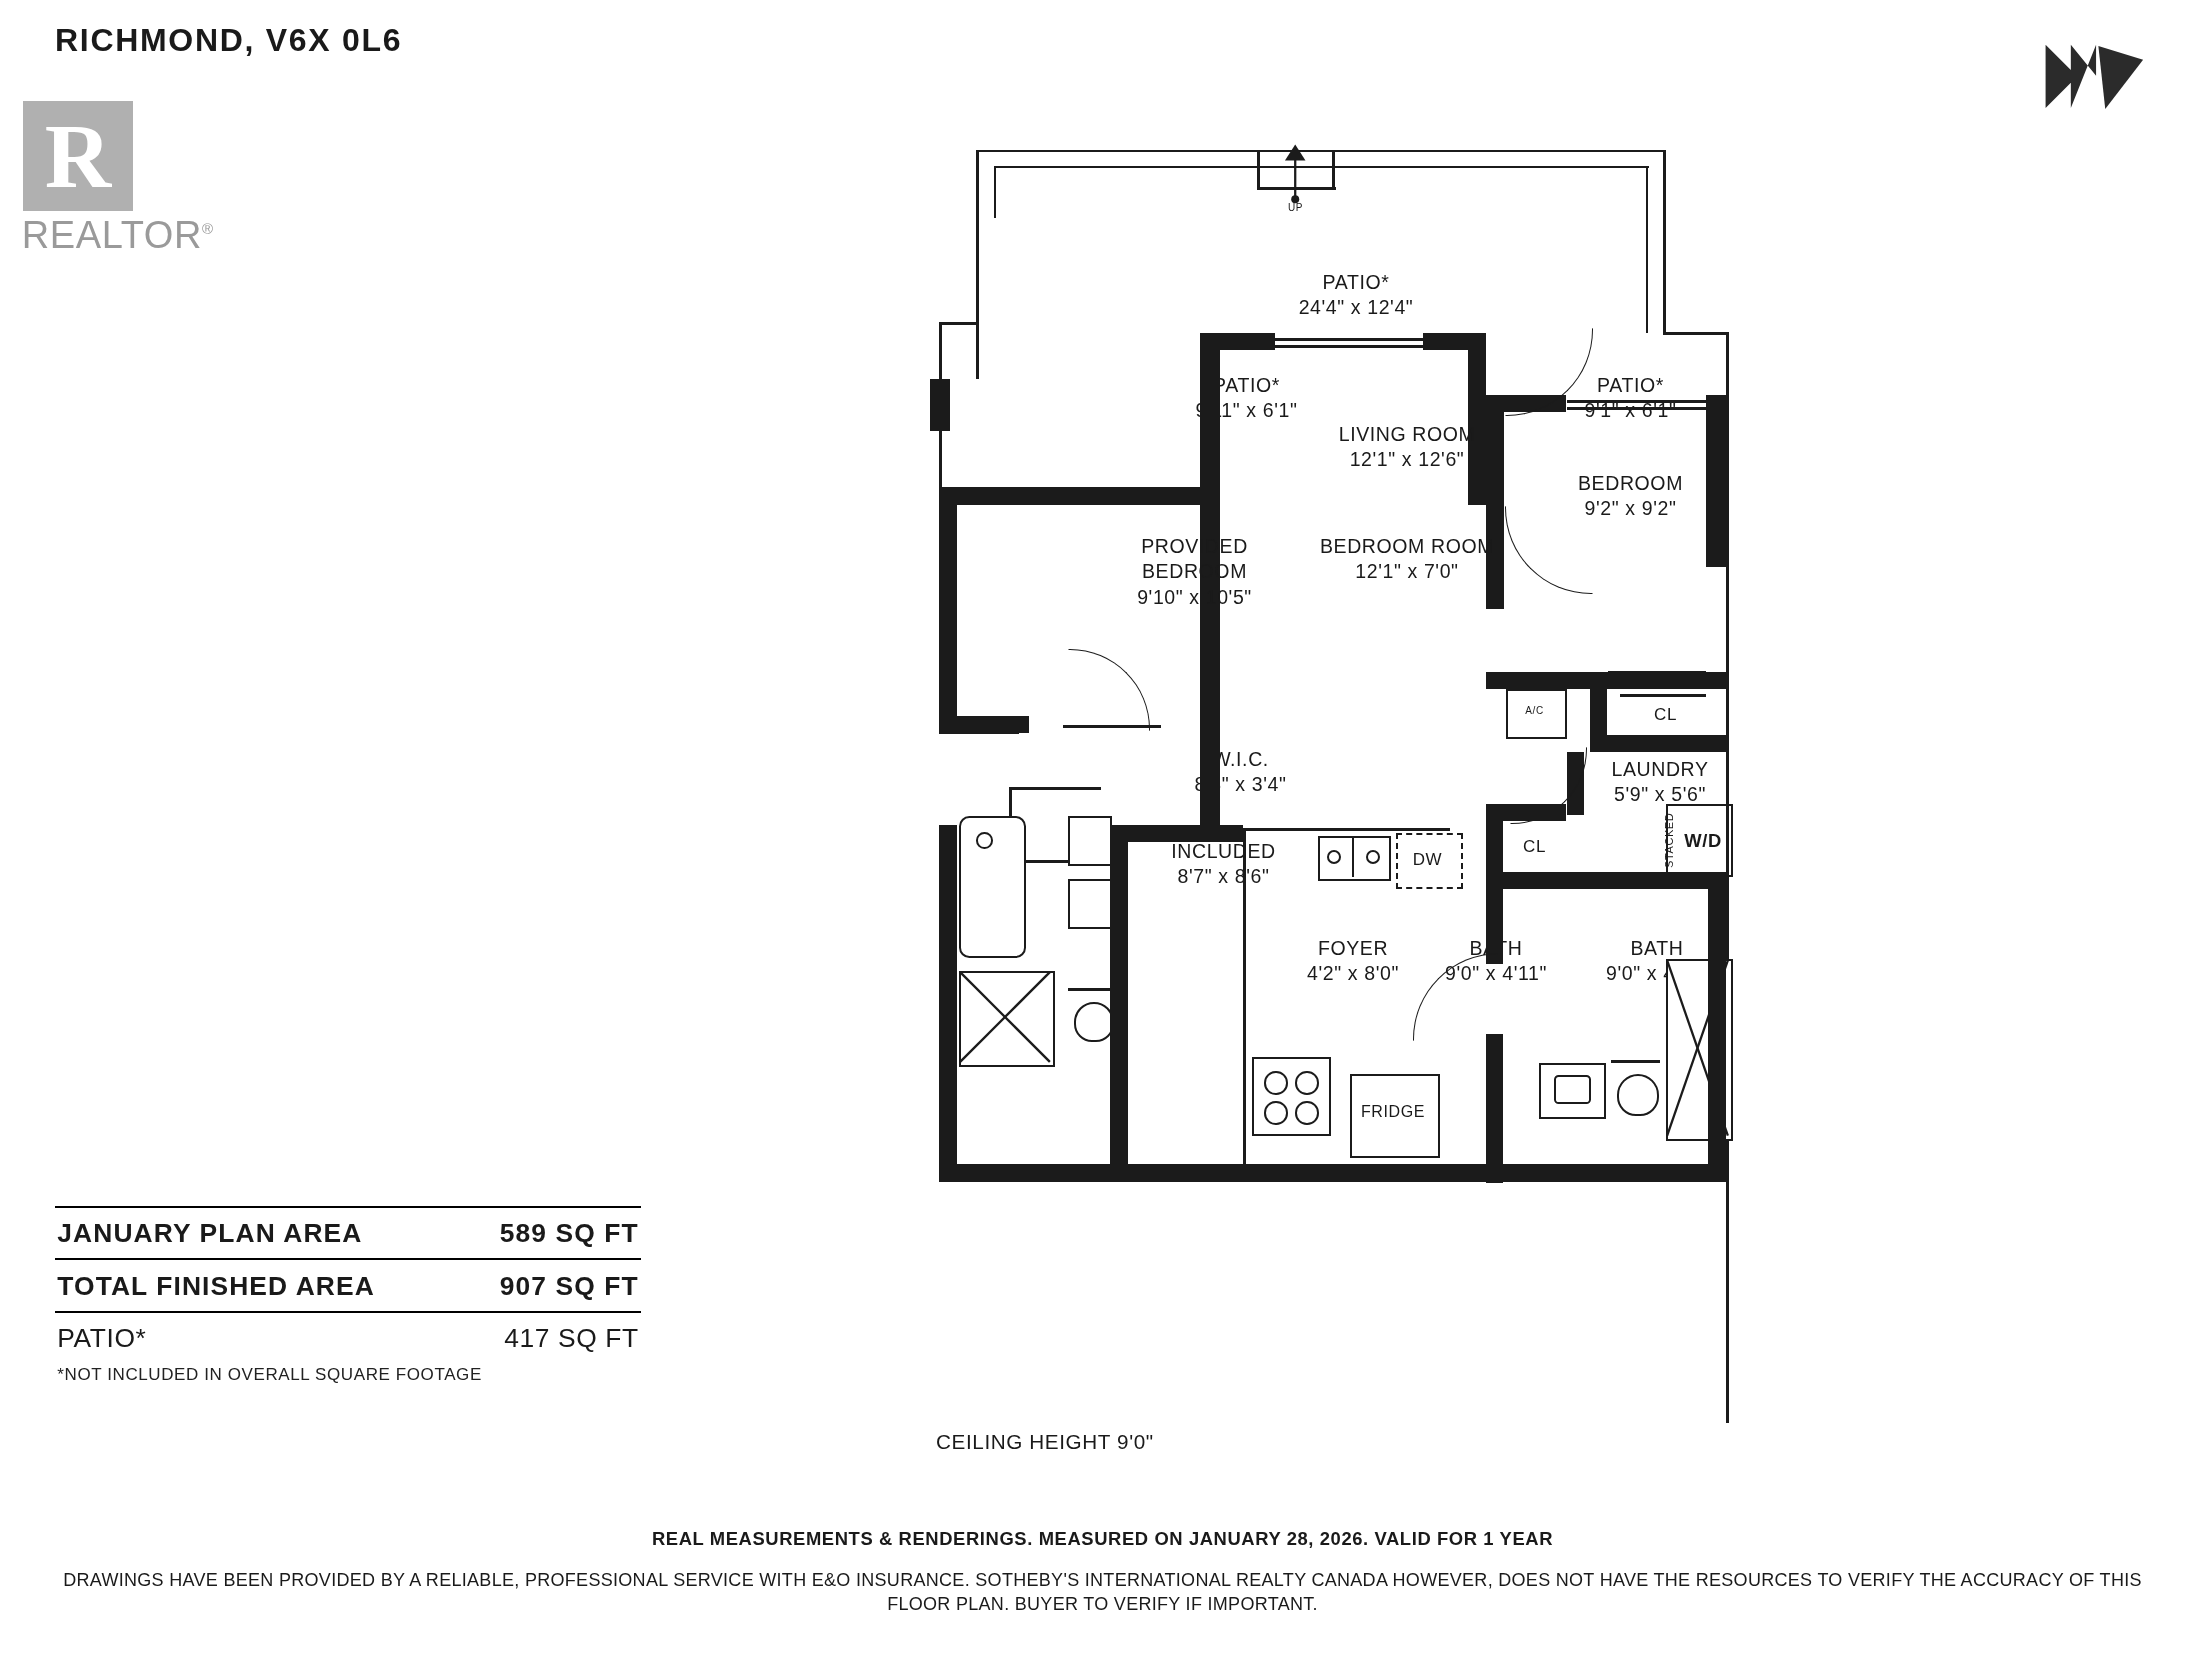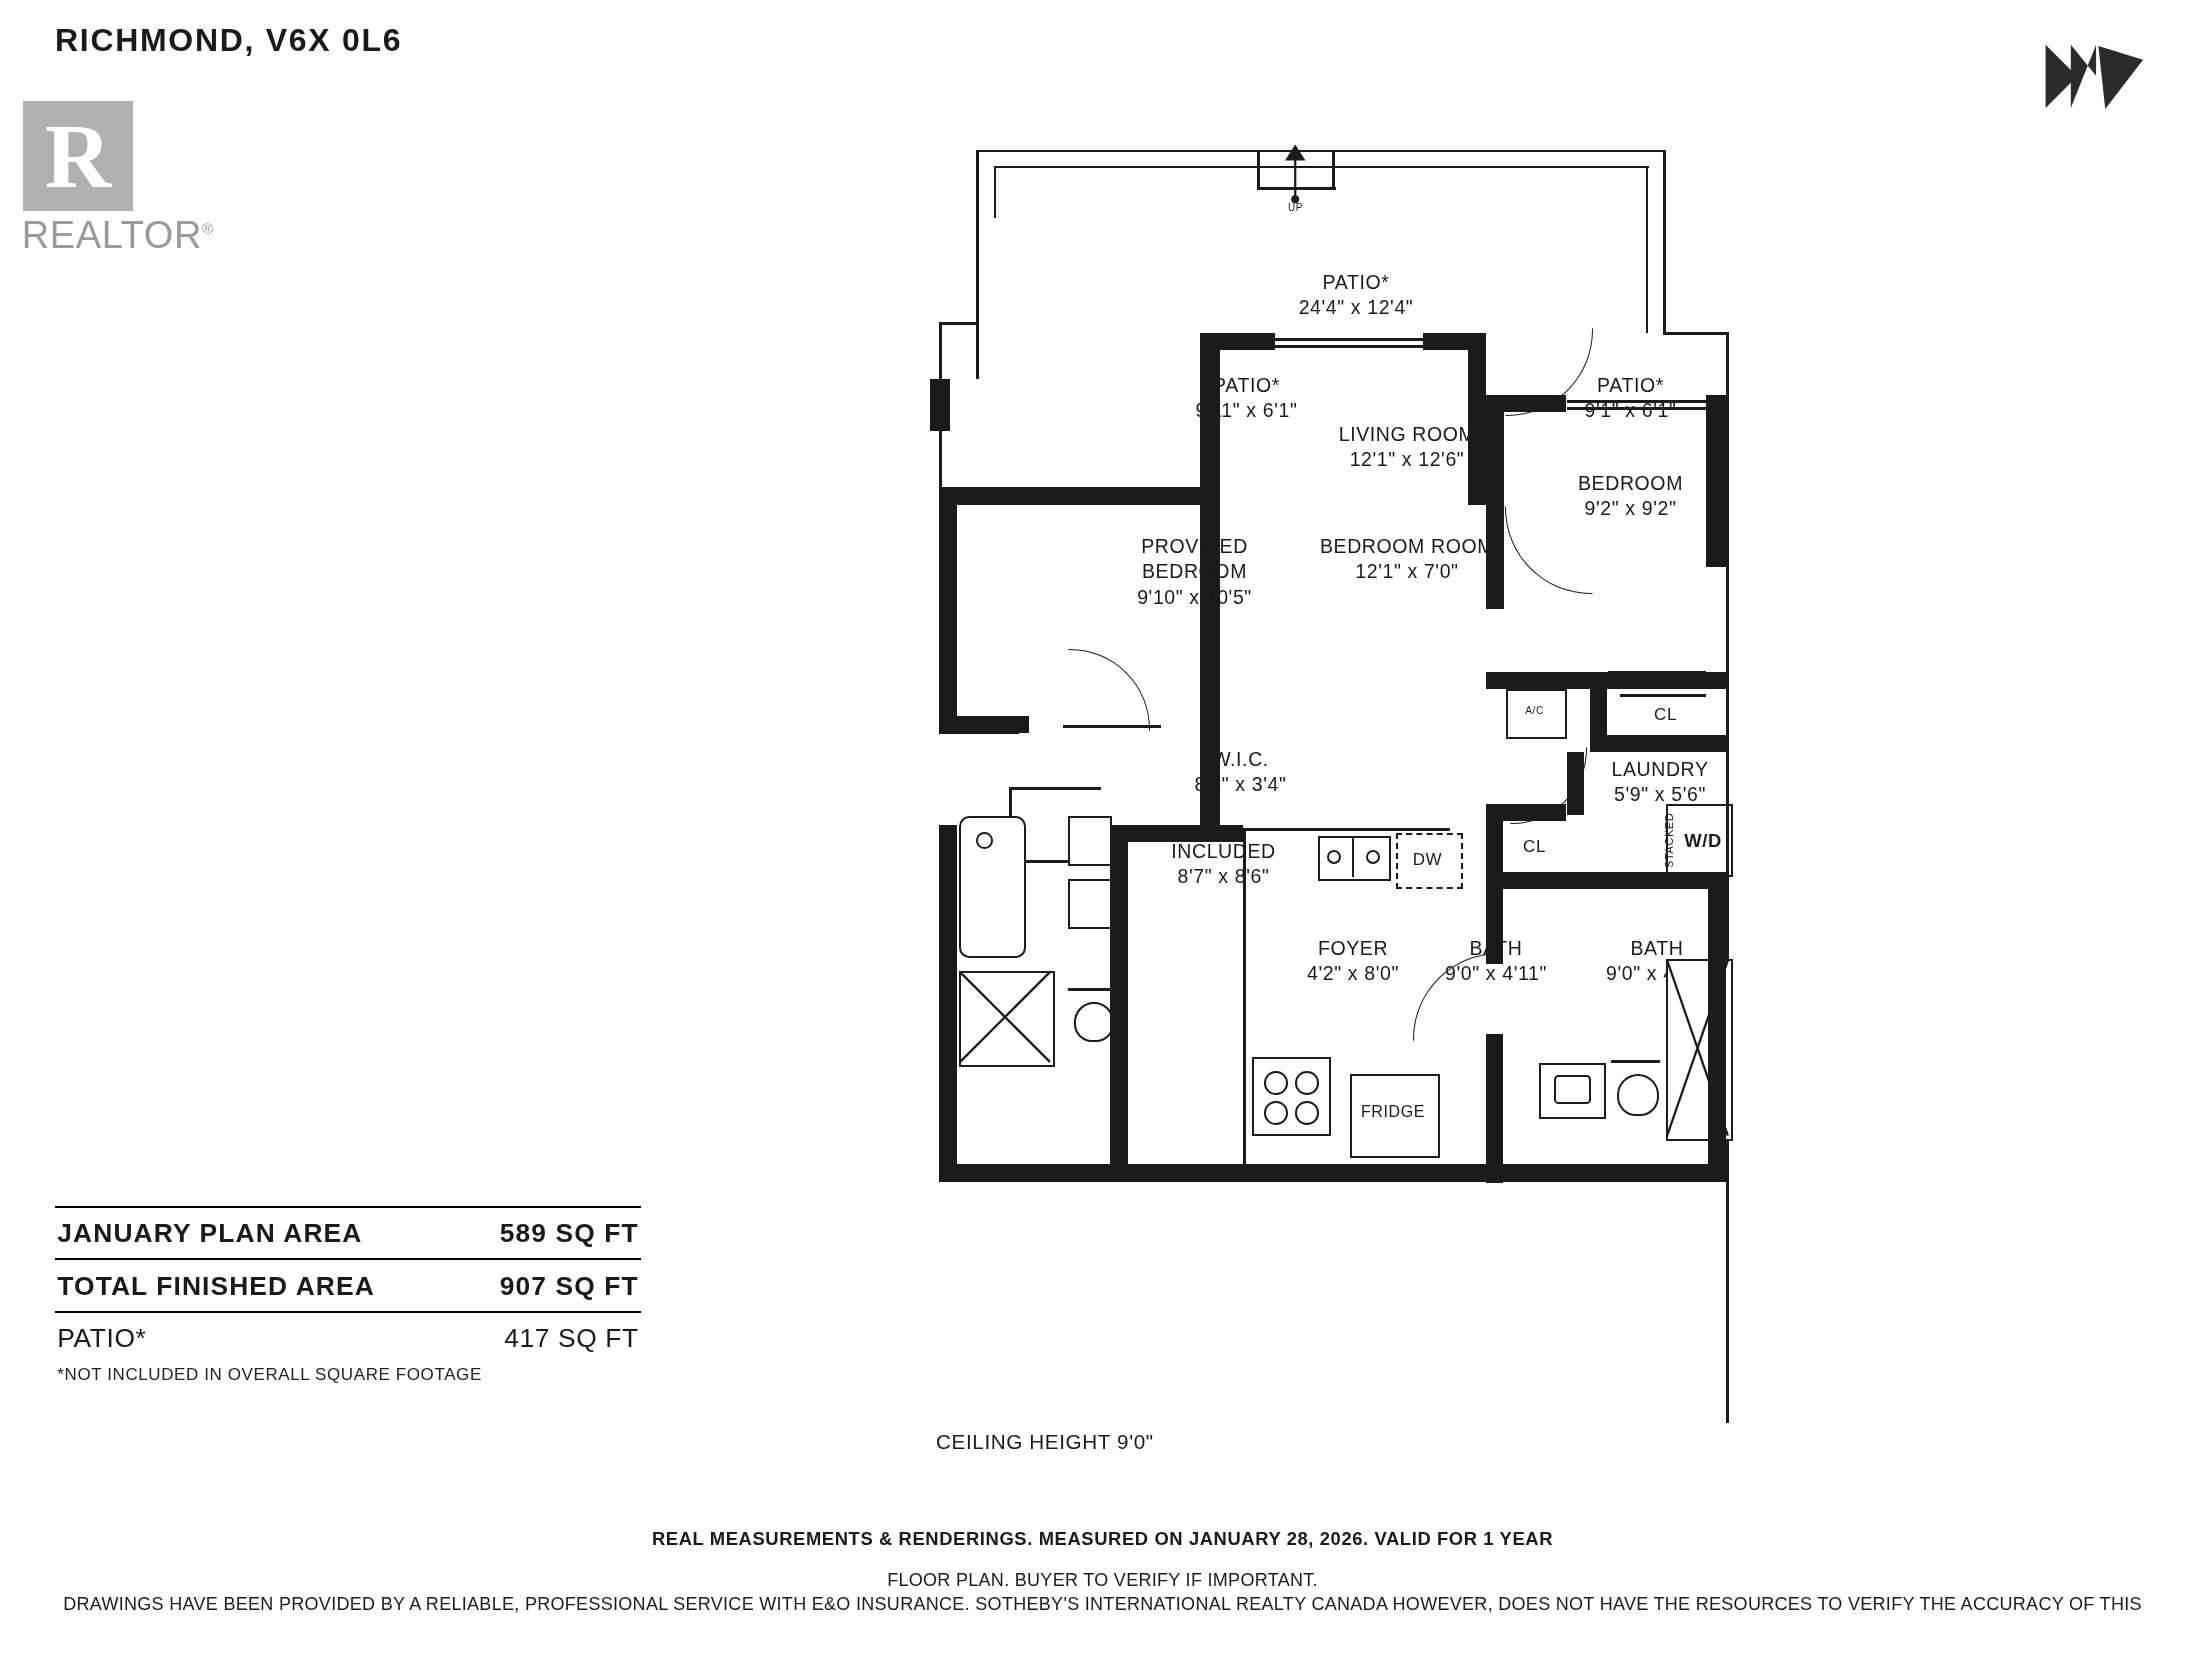--- a/index.html
+++ b/index.html
@@ -76,22 +76,22 @@
   <div class="area-row plain">
     <span class="area-label">PATIO*</span>
     <span class="area-value">417  SQ FT</span>
   </div>
   <div id="area-note">*NOT INCLUDED IN OVERALL SQUARE FOOTAGE</div>
 </div>
 
 <div class="abs" id="ceiling-height">CEILING HEIGHT 9'0"</div>
 <div class="abs" id="measure-note">REAL MEASUREMENTS &amp; RENDERINGS. MEASURED ON JANUARY 28, 2026. VALID FOR 1 YEAR</div>
 <div class="abs" id="disclaimer">
+  <span class="d-line">DRAWINGS HAVE BEEN PROVIDED BY A RELIABLE, PROFESSIONAL SERVICE WITH E&amp;O INSURANCE. SOTHEBY'S INTERNATIONAL REALTY CANADA HOWEVER, DOES NOT HAVE THE RESOURCES TO VERIFY THE ACCURACY OF THIS</span>
   <span class="d-line">FLOOR PLAN. BUYER TO VERIFY IF IMPORTANT.</span>
-  <span class="d-line">DRAWINGS HAVE BEEN PROVIDED BY A RELIABLE, PROFESSIONAL SERVICE WITH E&amp;O INSURANCE. SOTHEBY'S INTERNATIONAL REALTY CANADA HOWEVER, DOES NOT HAVE THE RESOURCES TO VERIFY THE ACCURACY OF THIS</span>
 </div>
 
 <div class="abs" id="floorplan">
 
   <div class="tl" style="left:80px;top:11.5px;width:689px;height:2.9px;"></div>
   <div class="tl" style="left:80px;top:11.5px;width:2.9px;height:229px;"></div>
   <div class="tl" style="left:767px;top:11.5px;width:2.9px;height:183px;"></div>
   <div class="tl" style="left:98px;top:27.6px;width:655px;height:2.3px;"></div>
   <div class="tl" style="left:98px;top:27.6px;width:2.3px;height:52px;"></div>
   <div class="tl" style="left:750px;top:27.6px;width:2.3px;height:167px;"></div>

